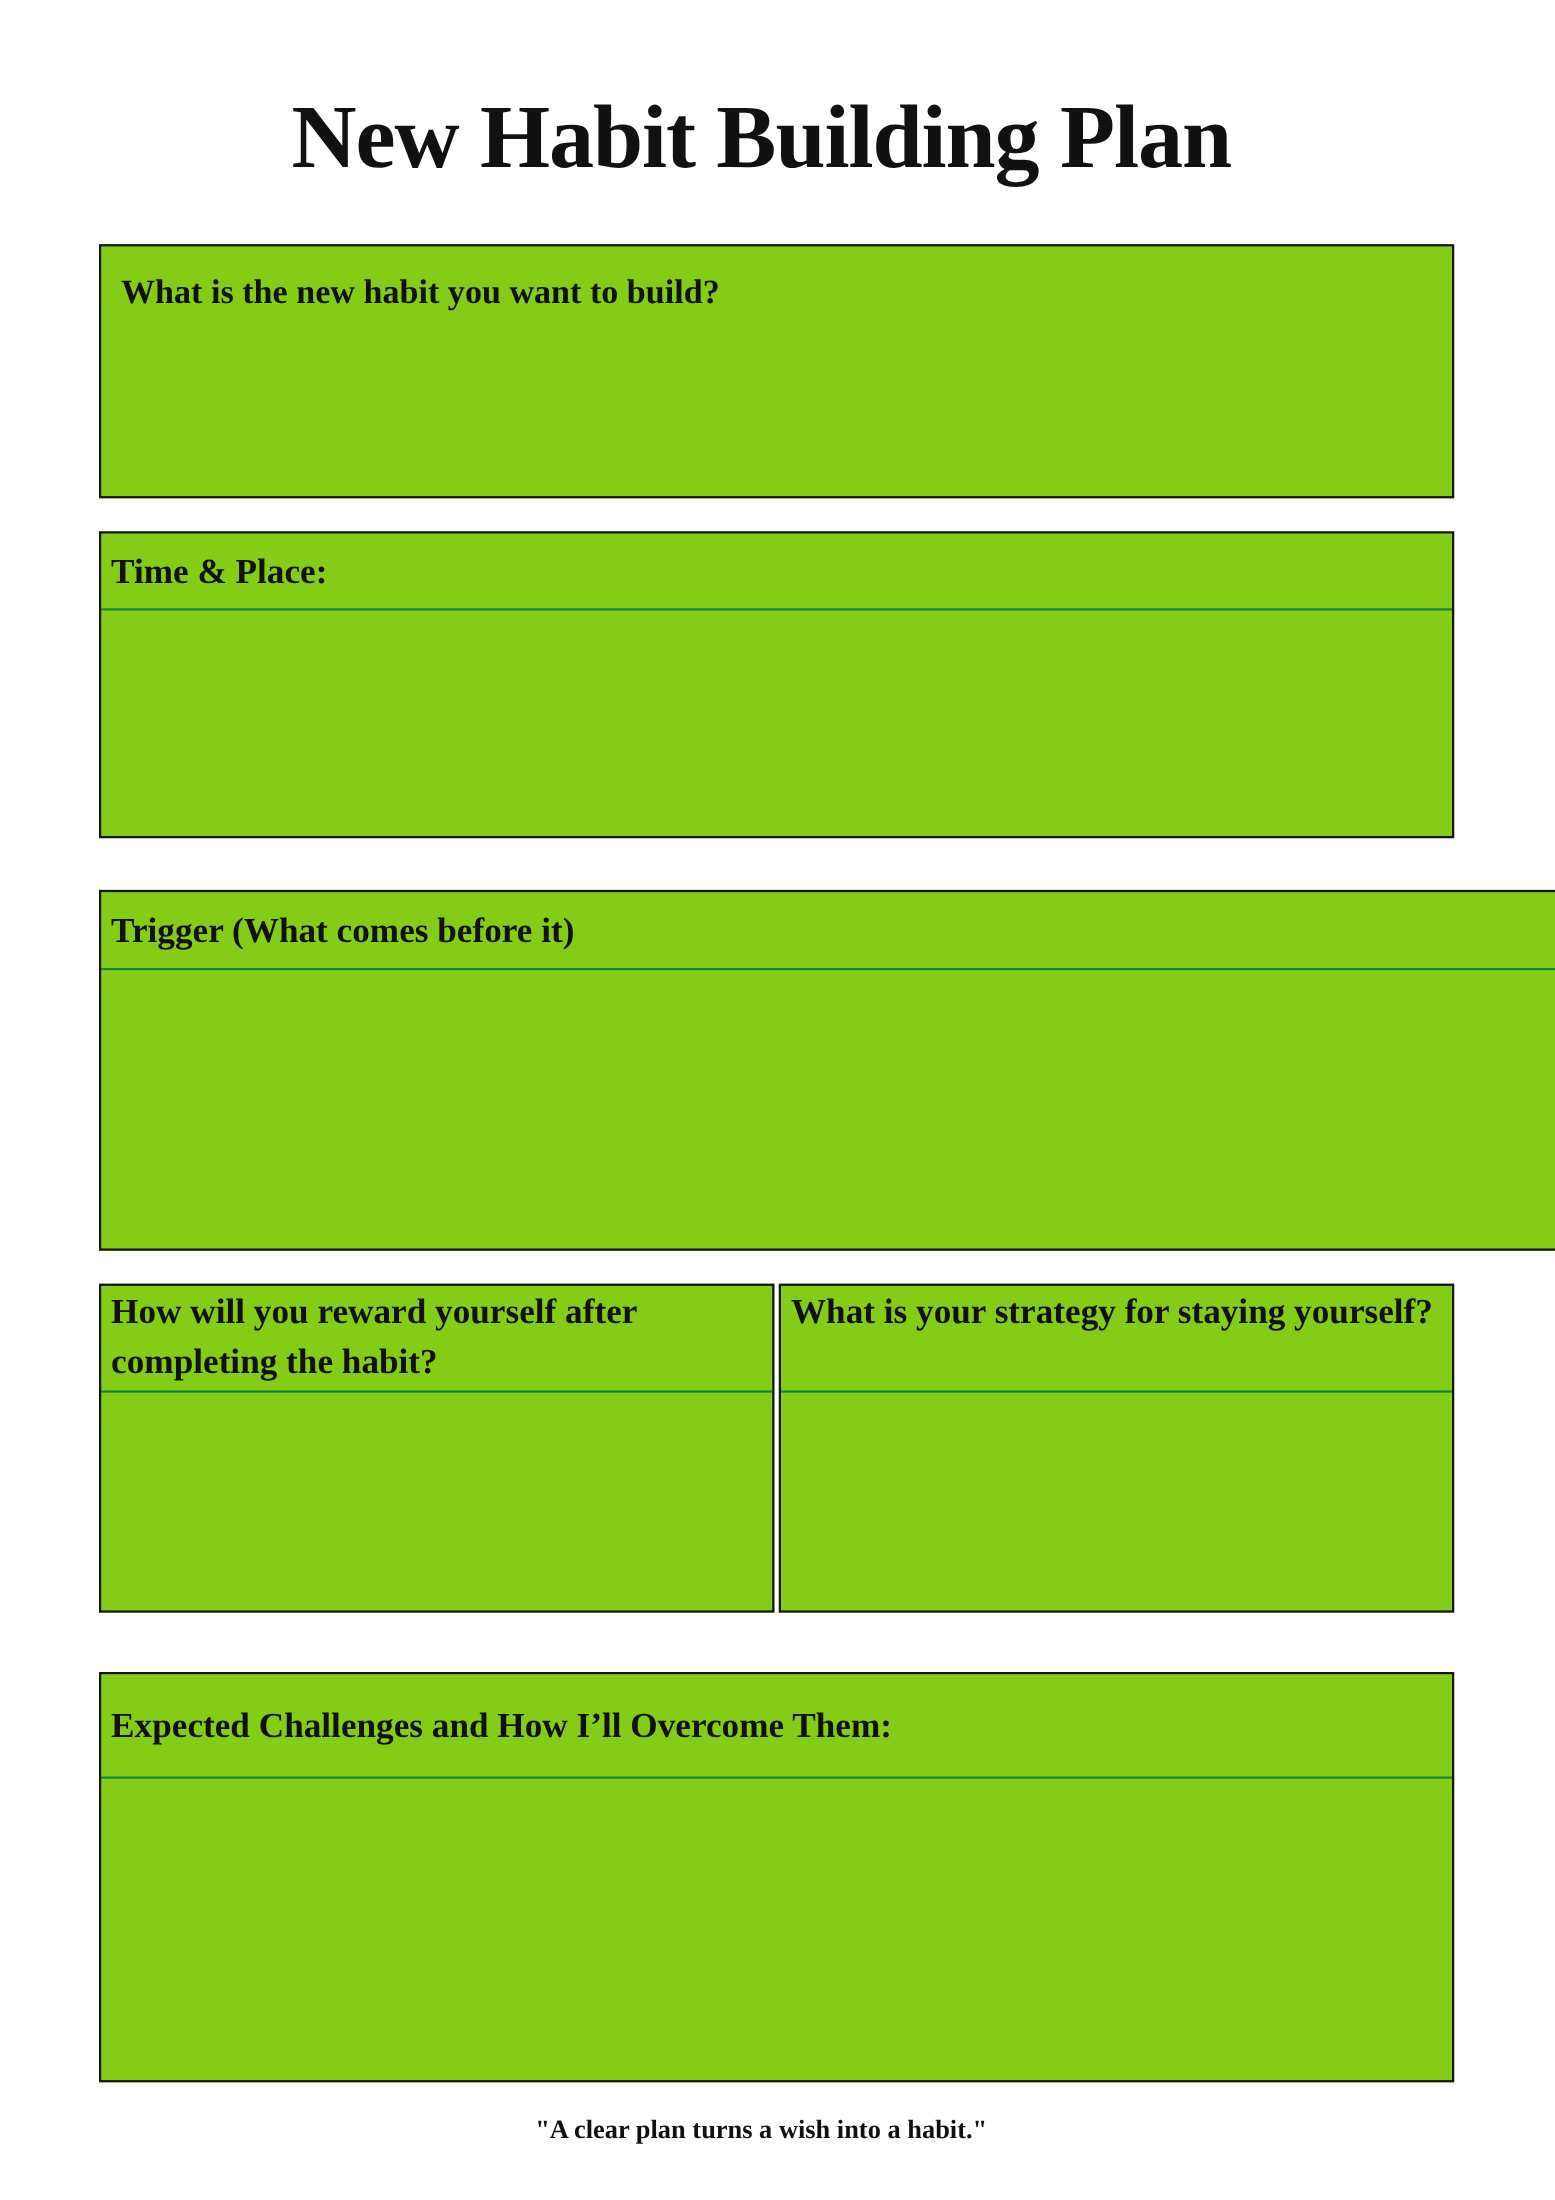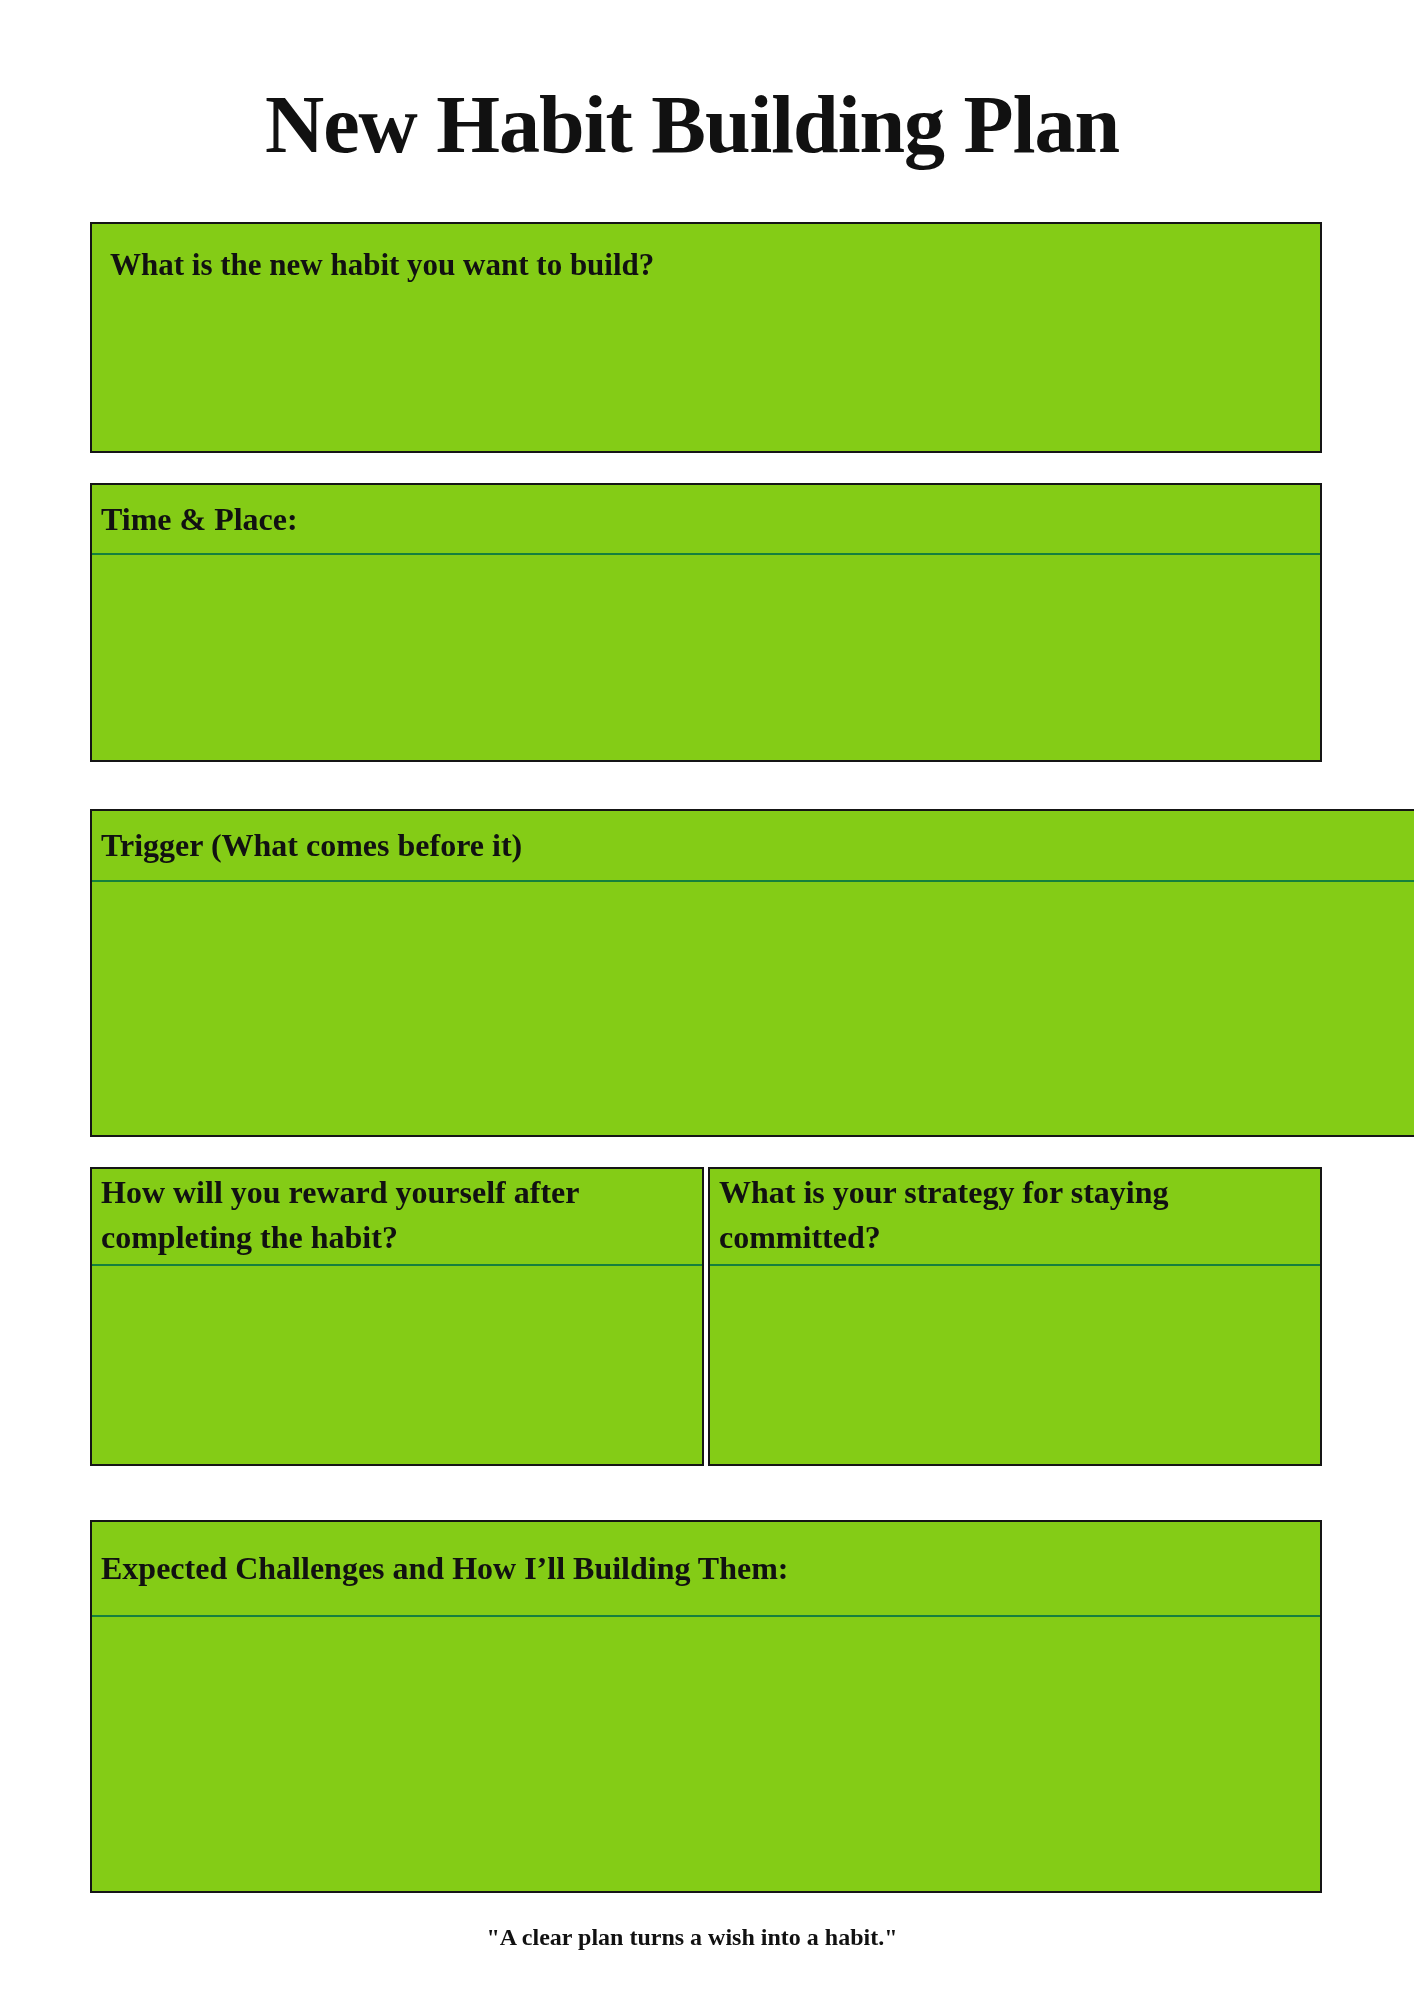--- a/index.html
+++ b/index.html
@@ -110,25 +110,25 @@
     <div class="box-header">Trigger (What comes before it)</div>
     <div class="box-fill"></div>
   </section>
 
   <div class="two-col-row">
     <section class="box col">
       <div class="box-header">How will you reward yourself after completing the habit?</div>
       <div class="box-fill"></div>
     </section>
     <section class="box col">
-      <div class="box-header">What is your strategy for staying committed?</div>
+      <div class="box-header">What is your strategy for staying yourself?</div>
       <div class="box-fill"></div>
     </section>
   </div>
 
   <section class="box box-challenges">
-    <div class="box-header">Expected Challenges and How I’ll Building Them:</div>
+    <div class="box-header">Expected Challenges and How I’ll Overcome Them:</div>
     <div class="box-fill"></div>
   </section>
 
   <div class="footer-quote">"A clear plan turns a wish into a habit."</div>
 
 </div>
 
 </body></html>

